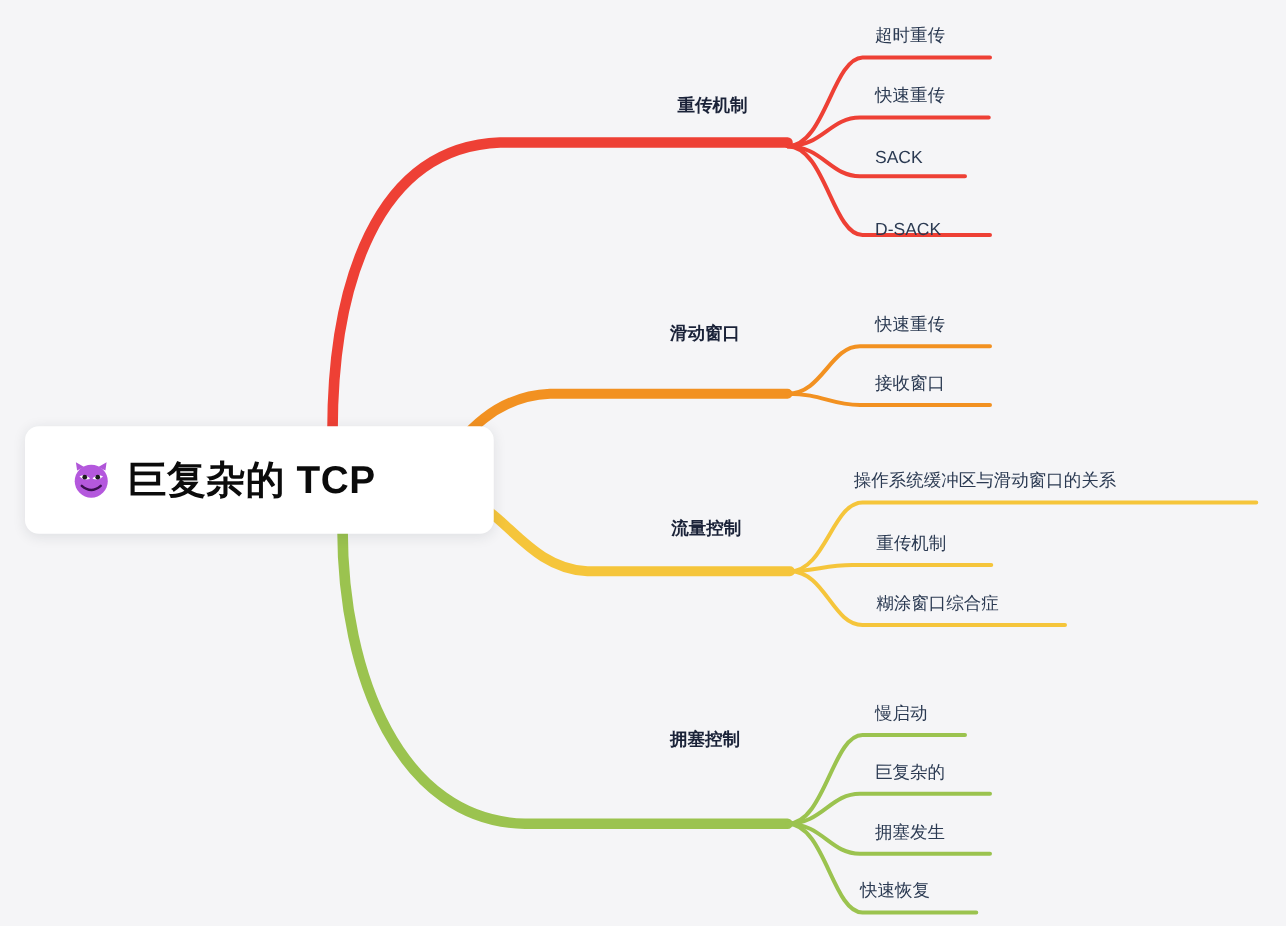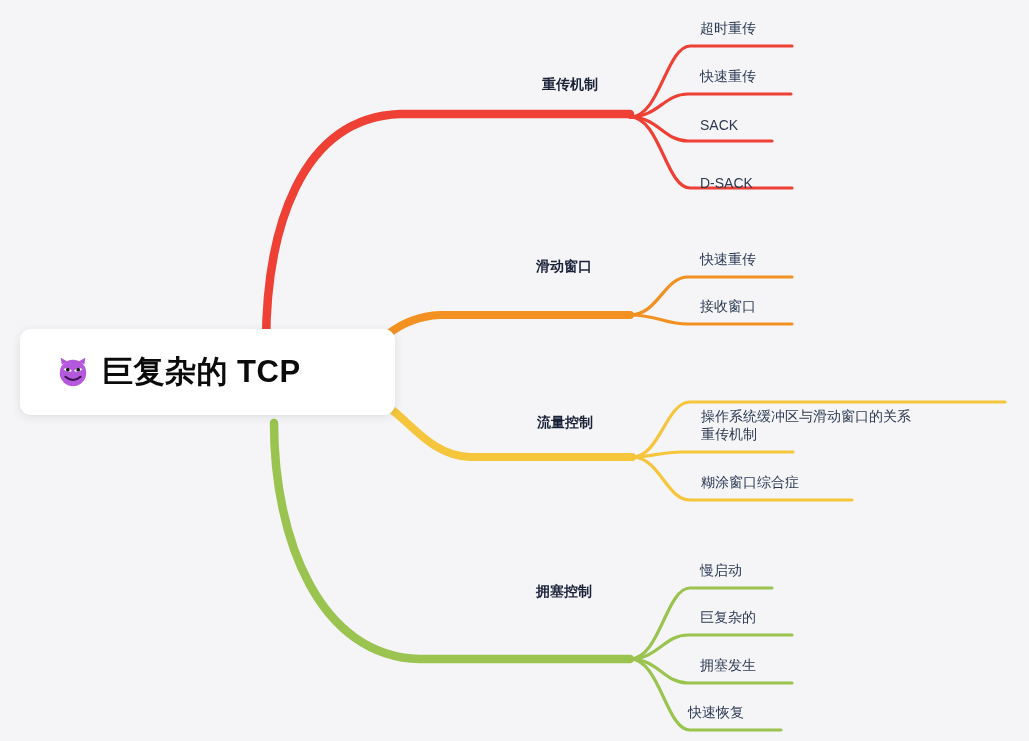--- a/index.html
+++ b/index.html
@@ -24,21 +24,21 @@
     position: absolute;
     left: 0;
     top: 0;
     width: 1029px;
     height: 741px;
     pointer-events: none;
   }
   .root-card {
     position: absolute;
     left: 20px;
-    top: 329px;
+    top: 341px;
     width: 375px;
     height: 86px;
     background: #ffffff;
     border-radius: 11px;
     box-shadow: 0 2px 10px rgba(30, 35, 50, 0.10);
     display: flex;
     align-items: center;
     box-sizing: border-box;
     padding-left: 36px;
     z-index: 5;
@@ -136,21 +136,21 @@
   <div class="branch-label" style="left:592px; top:592px;">拥塞控制</div>
 
   <div class="child-label" style="left:700px; top:38px;">超时重传</div>
   <div class="child-label" style="left:700px; top:86px;">快速重传</div>
   <div class="child-label" style="left:700px; top:133px;">SACK</div>
   <div class="child-label" style="left:700px; top:191px;">D-SACK</div>
 
   <div class="child-label" style="left:700px; top:269px;">快速重传</div>
   <div class="child-label" style="left:700px; top:316px;">接收窗口</div>
 
-  <div class="child-label" style="left:701px; top:394px;margin-top:32px;">操作系统缓冲区与滑动窗口的关系</div>
+  <div class="child-label" style="left:683px; top:394px;">操作系统缓冲区与滑动窗口的关系</div>
   <div class="child-label" style="left:701px; top:444px;">重传机制</div>
   <div class="child-label" style="left:701px; top:492px;">糊涂窗口综合症</div>
 
   <div class="child-label" style="left:700px; top:580px;">慢启动</div>
   <div class="child-label" style="left:700px; top:627px;">巨复杂的</div>
   <div class="child-label" style="left:700px; top:675px;">拥塞发生</div>
   <div class="child-label" style="left:688px; top:722px;">快速恢复</div>
 
 </div>
 

